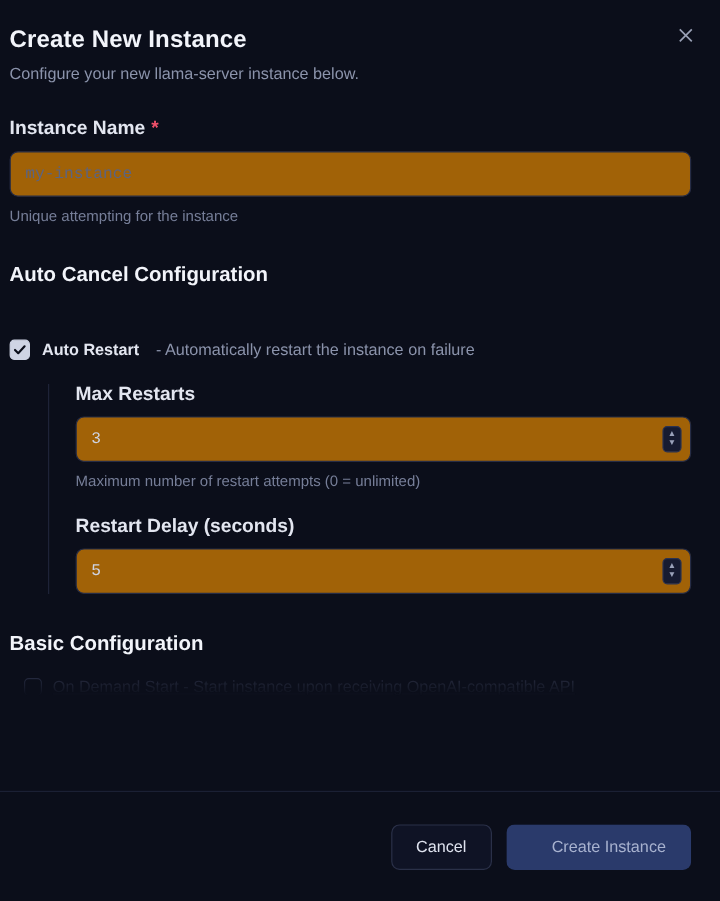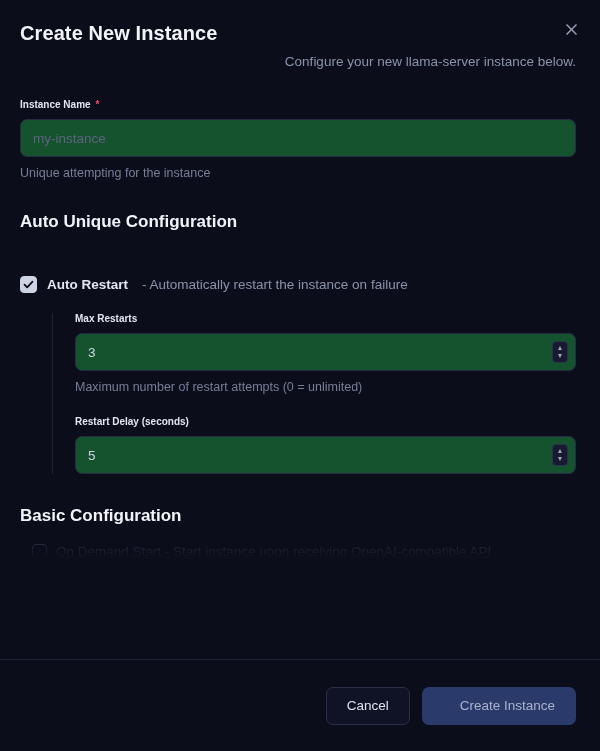--- a/index.html
+++ b/index.html
@@ -33,63 +33,62 @@
     color: #99a0b5;
     font-size: 17px;
     line-height: 1;
     cursor: pointer;
     border-radius: 5px;
     background: transparent;
     border: none;
     user-select: none;
   }
   .content {
-    padding: 22px 24px 0 20px;
+    padding: 22px 24px 0 8px;
     flex: 1 1 auto;
     overflow: hidden;
     position: relative;
   }
   .title {
     font-size: 20px;
     font-weight: bold;
     letter-spacing: .1px;
     color: #f2f4fa;
     margin: 0 0 9px 0;
   }
   .subtitle {
     font-size: 13.5px;
     color: #8b93ab;
     margin: 0 0 30px 0;
-    text-align: right;
   }
   .field-label {
-    font-size: 10px;
+    font-size: 16px;
     font-weight: bold;
     color: #e3e6f0;
     margin-bottom: 9px;
     display: block;
   }
   .req {
     color: #f0506a;
     font-weight: bold;
     margin-left: 5px;
   }
   .input-wrap {
     position: relative;
     width: 100%;
   }
   input.text-input {
     width: 100%;
     height: 38px;
-    background: #14532d;
+    background: #a16207;
     border: 1px solid #262c45;
     border-radius: 7px;
     color: #cfd4e4;
     font-size: 13.5px;
-    font-family: Liberation Sans, sans-serif;
+    font-family: Liberation Mono, monospace;
     padding: 0 12px;
     outline: none;
   }
   input.text-input::placeholder { color: #5c6480; }
   .help-text {
     font-size: 12.5px;
     color: #7b melhor;
     color: #79melhor;
     color: #767e98;
     margin-top: 9px;
@@ -237,21 +236,21 @@
     <div>
       <label class="field-label">
         <span>Instance Name</span><span class="req">*</span>
       </label>
       <div class="input-wrap">
         <input class="text-input" type="text" placeholder="my-instance" style="">
       </div>
       <div class="help-text">Unique attempting for the instance</div>
     </div>
 
-    <div class="section-title">Auto Unique Configuration</div>
+    <div class="section-title">Auto Cancel Configuration</div>
 
     <div class="checkbox-row">
       <span class="checkbox">
         <svg width="11" height="11" viewBox="0 0 11 11" aria-hidden="true">
           <polyline points="1.5,5.6 4.2,8.3 9.5,2.6" fill="none" stroke="#0b0e1a" stroke-width="1.8" stroke-linecap="round" stroke-linejoin="round"></polyline>
         </svg>
       </span>
       <span class="checkbox-label">Auto Restart</span>
       <span class="checkbox-desc">- Automatically restart the instance on failure</span>
     </div>

